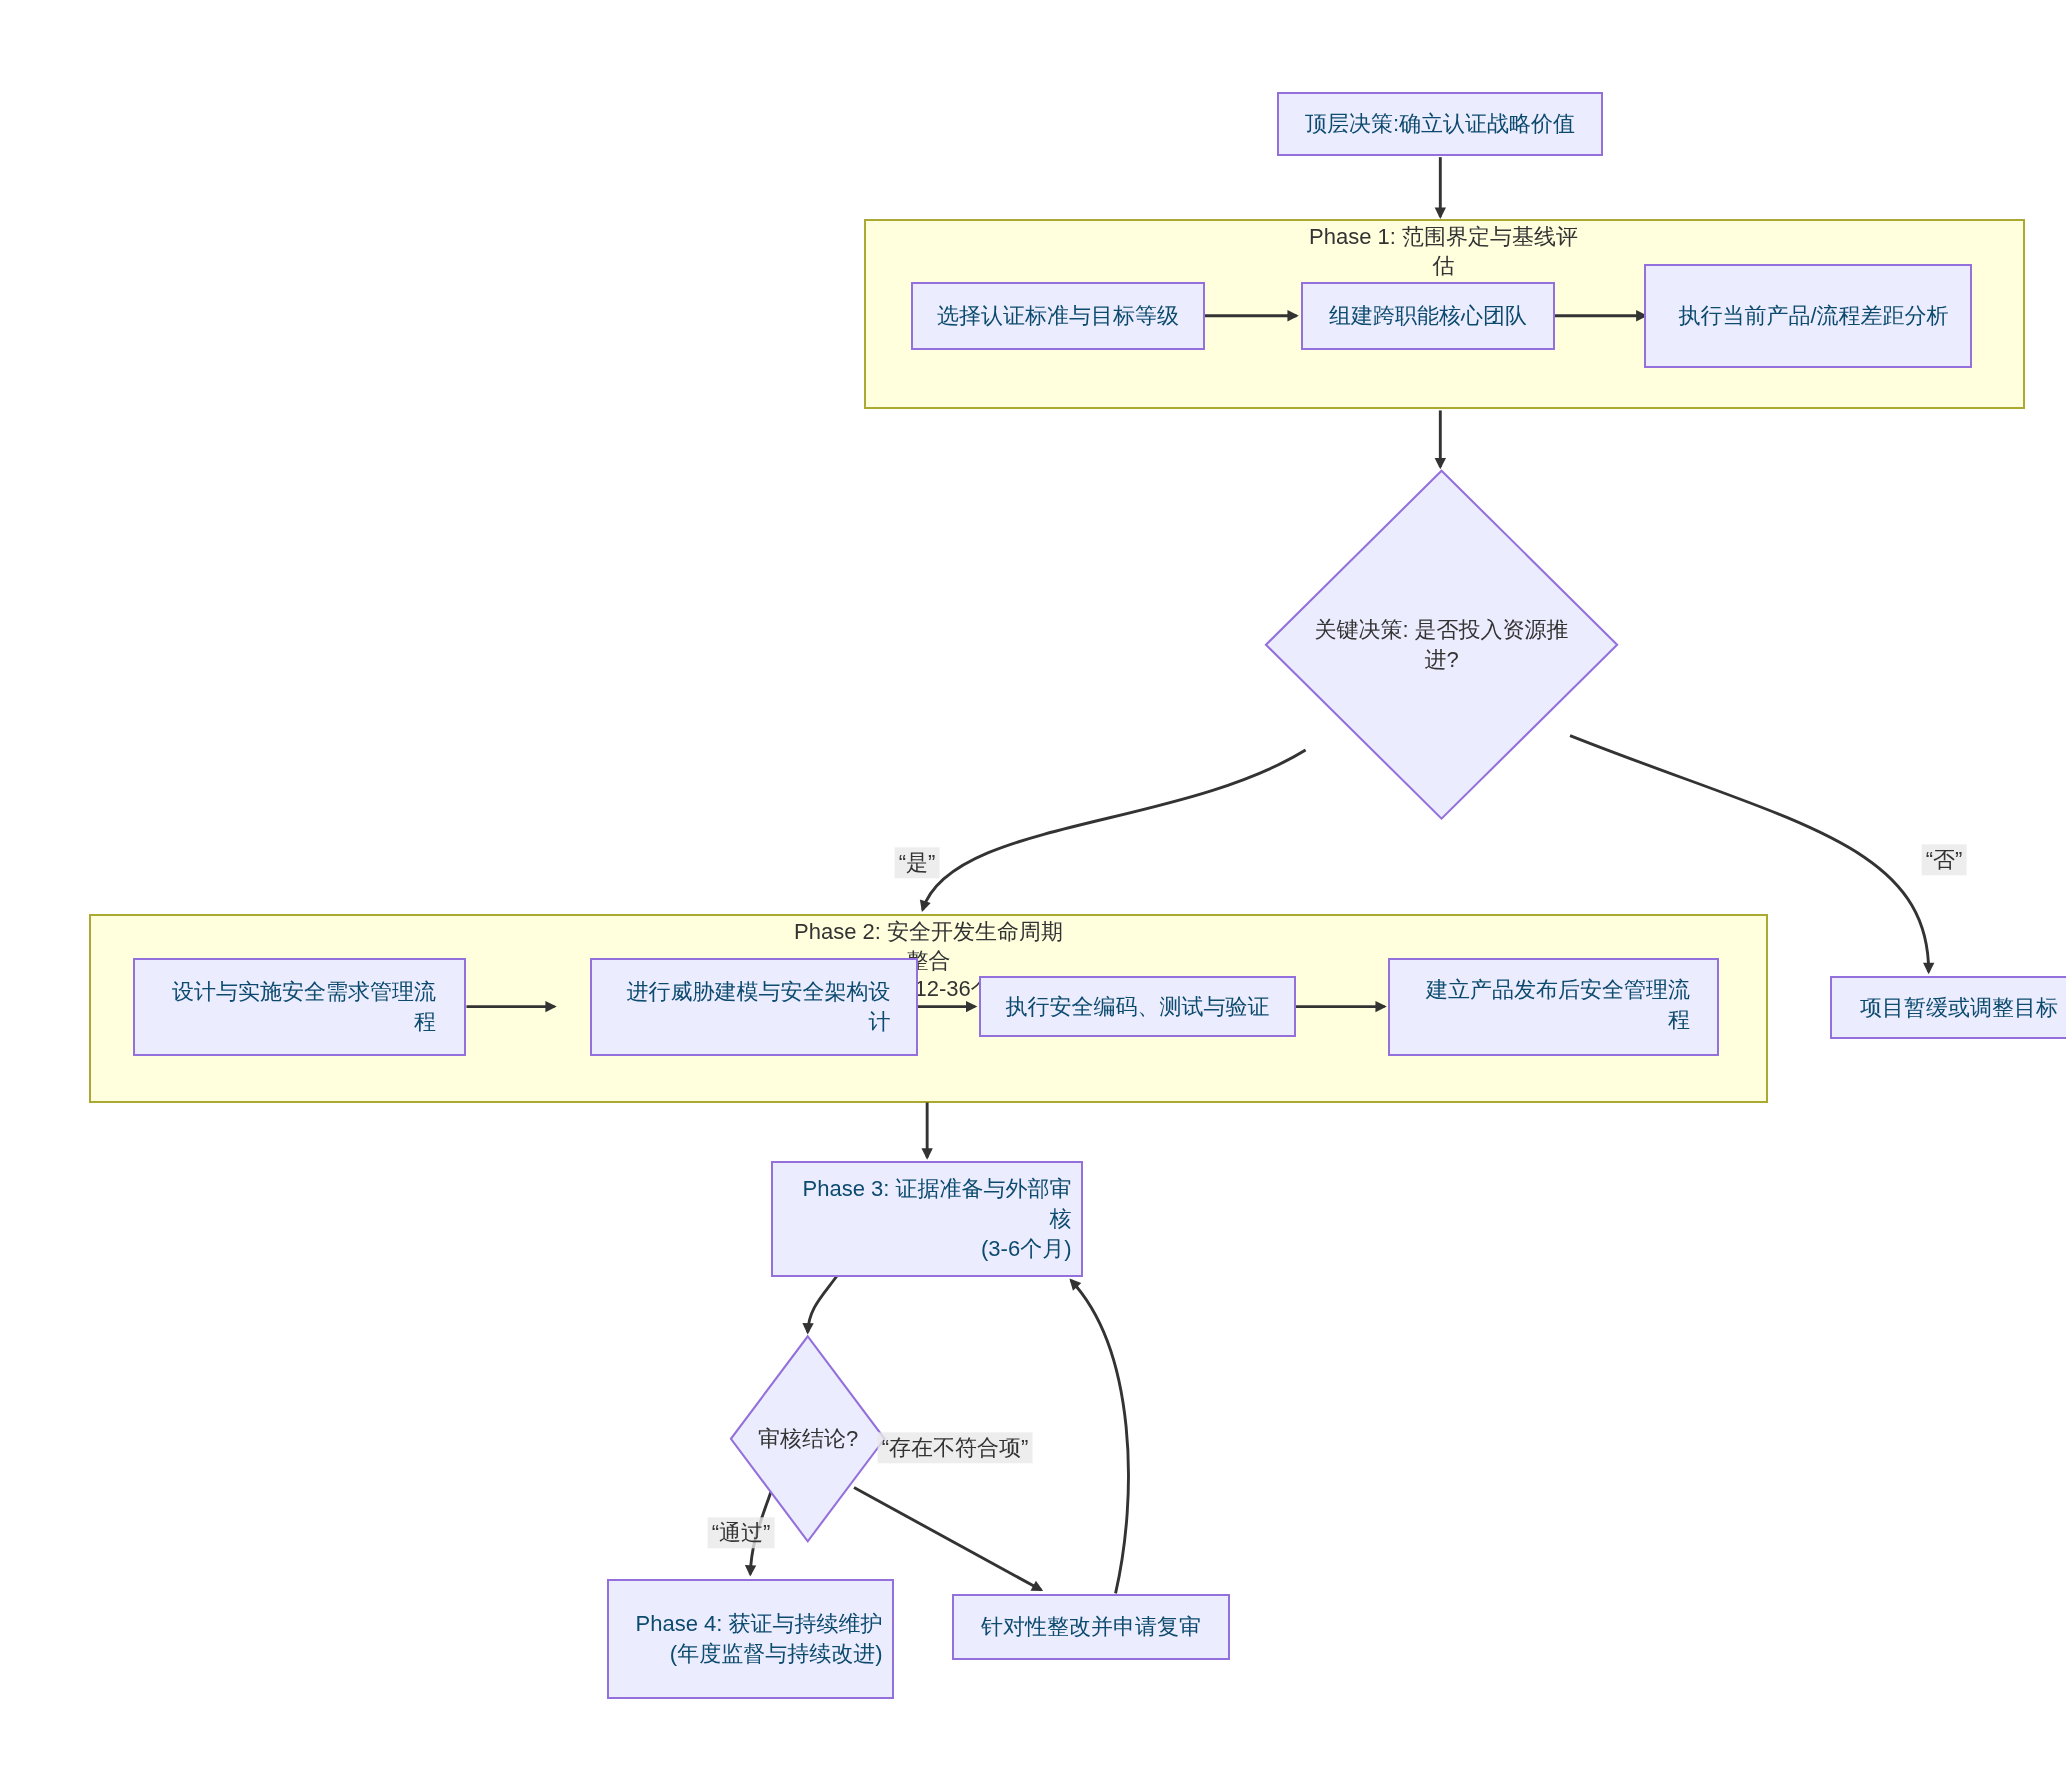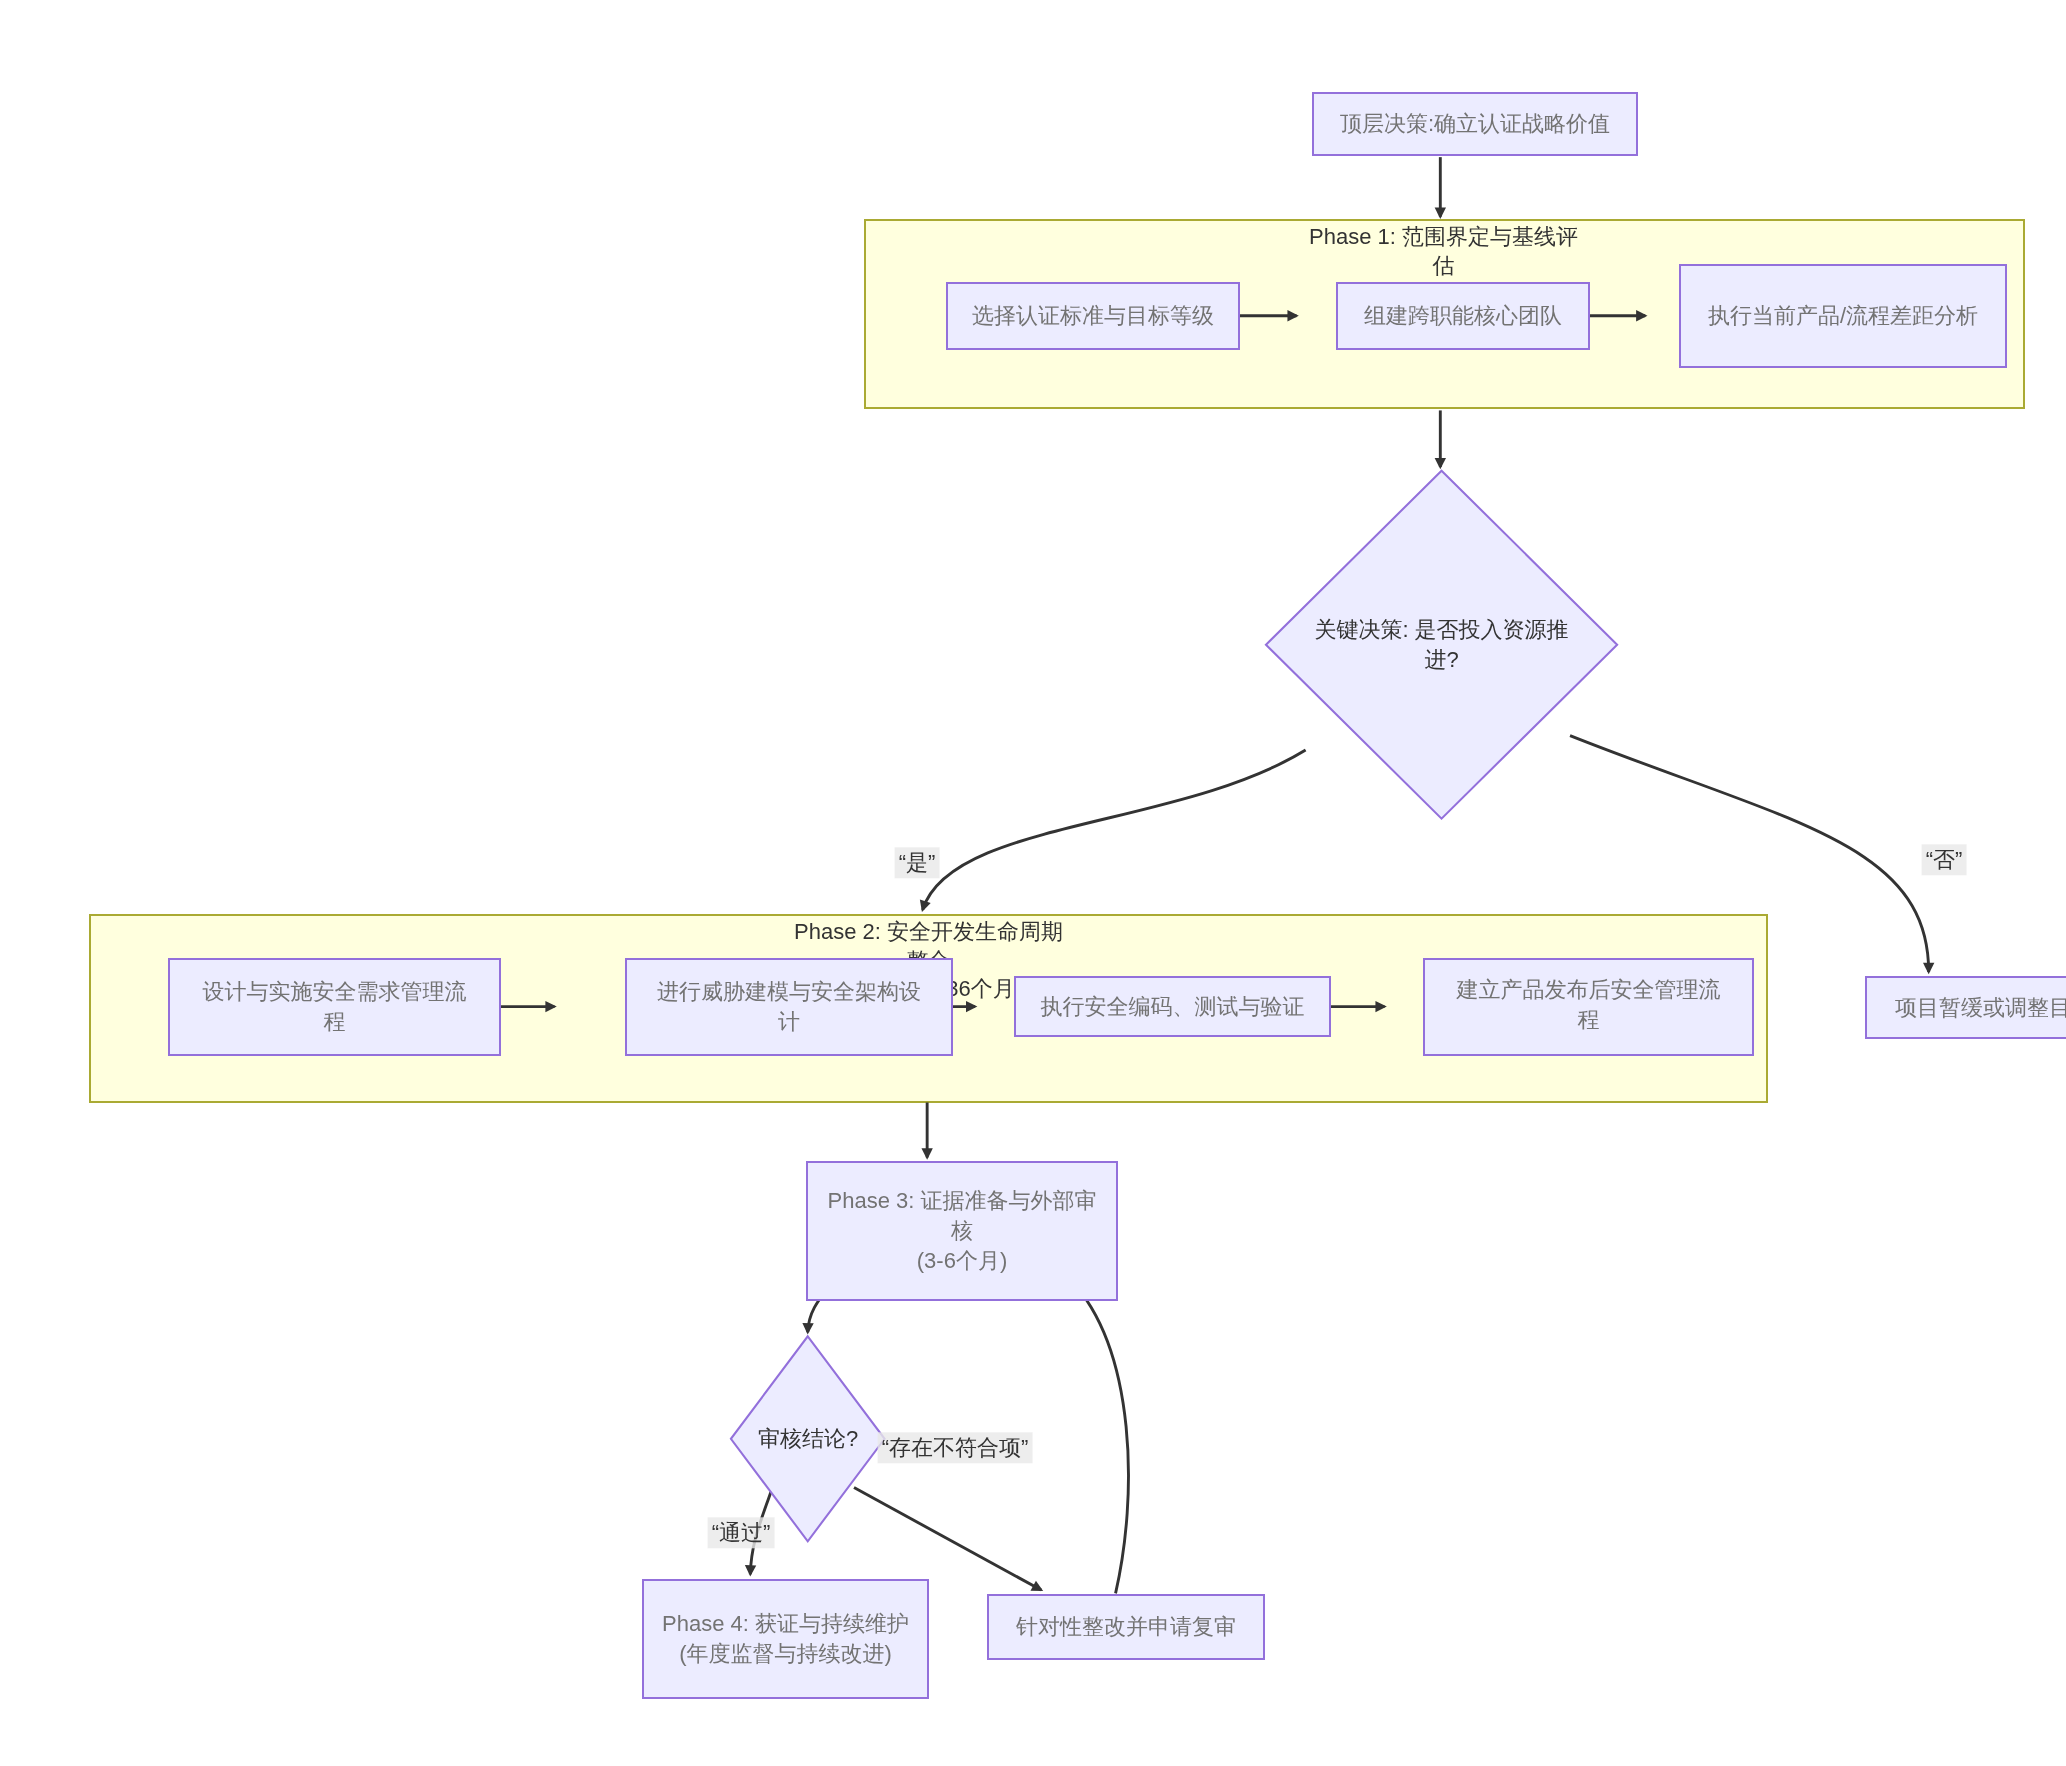--- a/index.html
+++ b/index.html
@@ -15,21 +15,21 @@
   }
   .cluster-title{
     position:absolute;text-align:center;
     font-size:22px;line-height:1.3;color:#333333;
     white-space:pre-line;
   }
   .node{
     position:absolute;box-sizing:border-box;
     background:#ECECFF;border:2.1px solid #9370DB;
     display:flex;align-items:center;justify-content:center;
-    text-align:center;font-size:22px;line-height:1.35;color:#737373;margin-left:35px;
+    text-align:right;font-size:22px;line-height:1.35;color:#0c4a6e;
   }
   .node .txt{white-space:pre-line;display:block;}
   .diamond-text{
     position:absolute;display:flex;align-items:center;justify-content:center;
     text-align:center;font-size:22px;line-height:1.35;color:#333333;
   }
   .diamond-text .txt{white-space:pre-line;display:block;}
   .edge-label{
     position:absolute;transform:translate(-50%,-50%);
     background:rgba(232,232,232,0.8);
@@ -108,21 +108,21 @@
 </div>
 
 <div class="node" style="left:1388px;top:958px;width:331px;height:98px;">
   <span class="txt" style="width:273px;font-family:Liberation Mono, monospace;">建立产品发布后安全管理流程</span>
 </div>
 
 <div class="node" style="left:1830px;top:976px;width:258px;height:63px;">
   <span class="txt">项目暂缓或调整目标</span>
 </div>
 
-<div class="node" style="left:771px;top:1161px;width:312px;height:140px;">
+<div class="node" style="left:771px;top:1161px;width:312px;height:116px;">
   <span class="txt" style="width:289px;">Phase 3: 证据准备与外部审核
 (3-6个月)</span>
 </div>
 
 <div class="diamond-text" style="left:731px;top:1336px;width:154px;height:205px;">
   <span class="txt">审核结论?</span>
 </div>
 
 <div class="node" style="left:607px;top:1579px;width:287px;height:120px;">
   <span class="txt" style="width:264px;">Phase 4: 获证与持续维护

